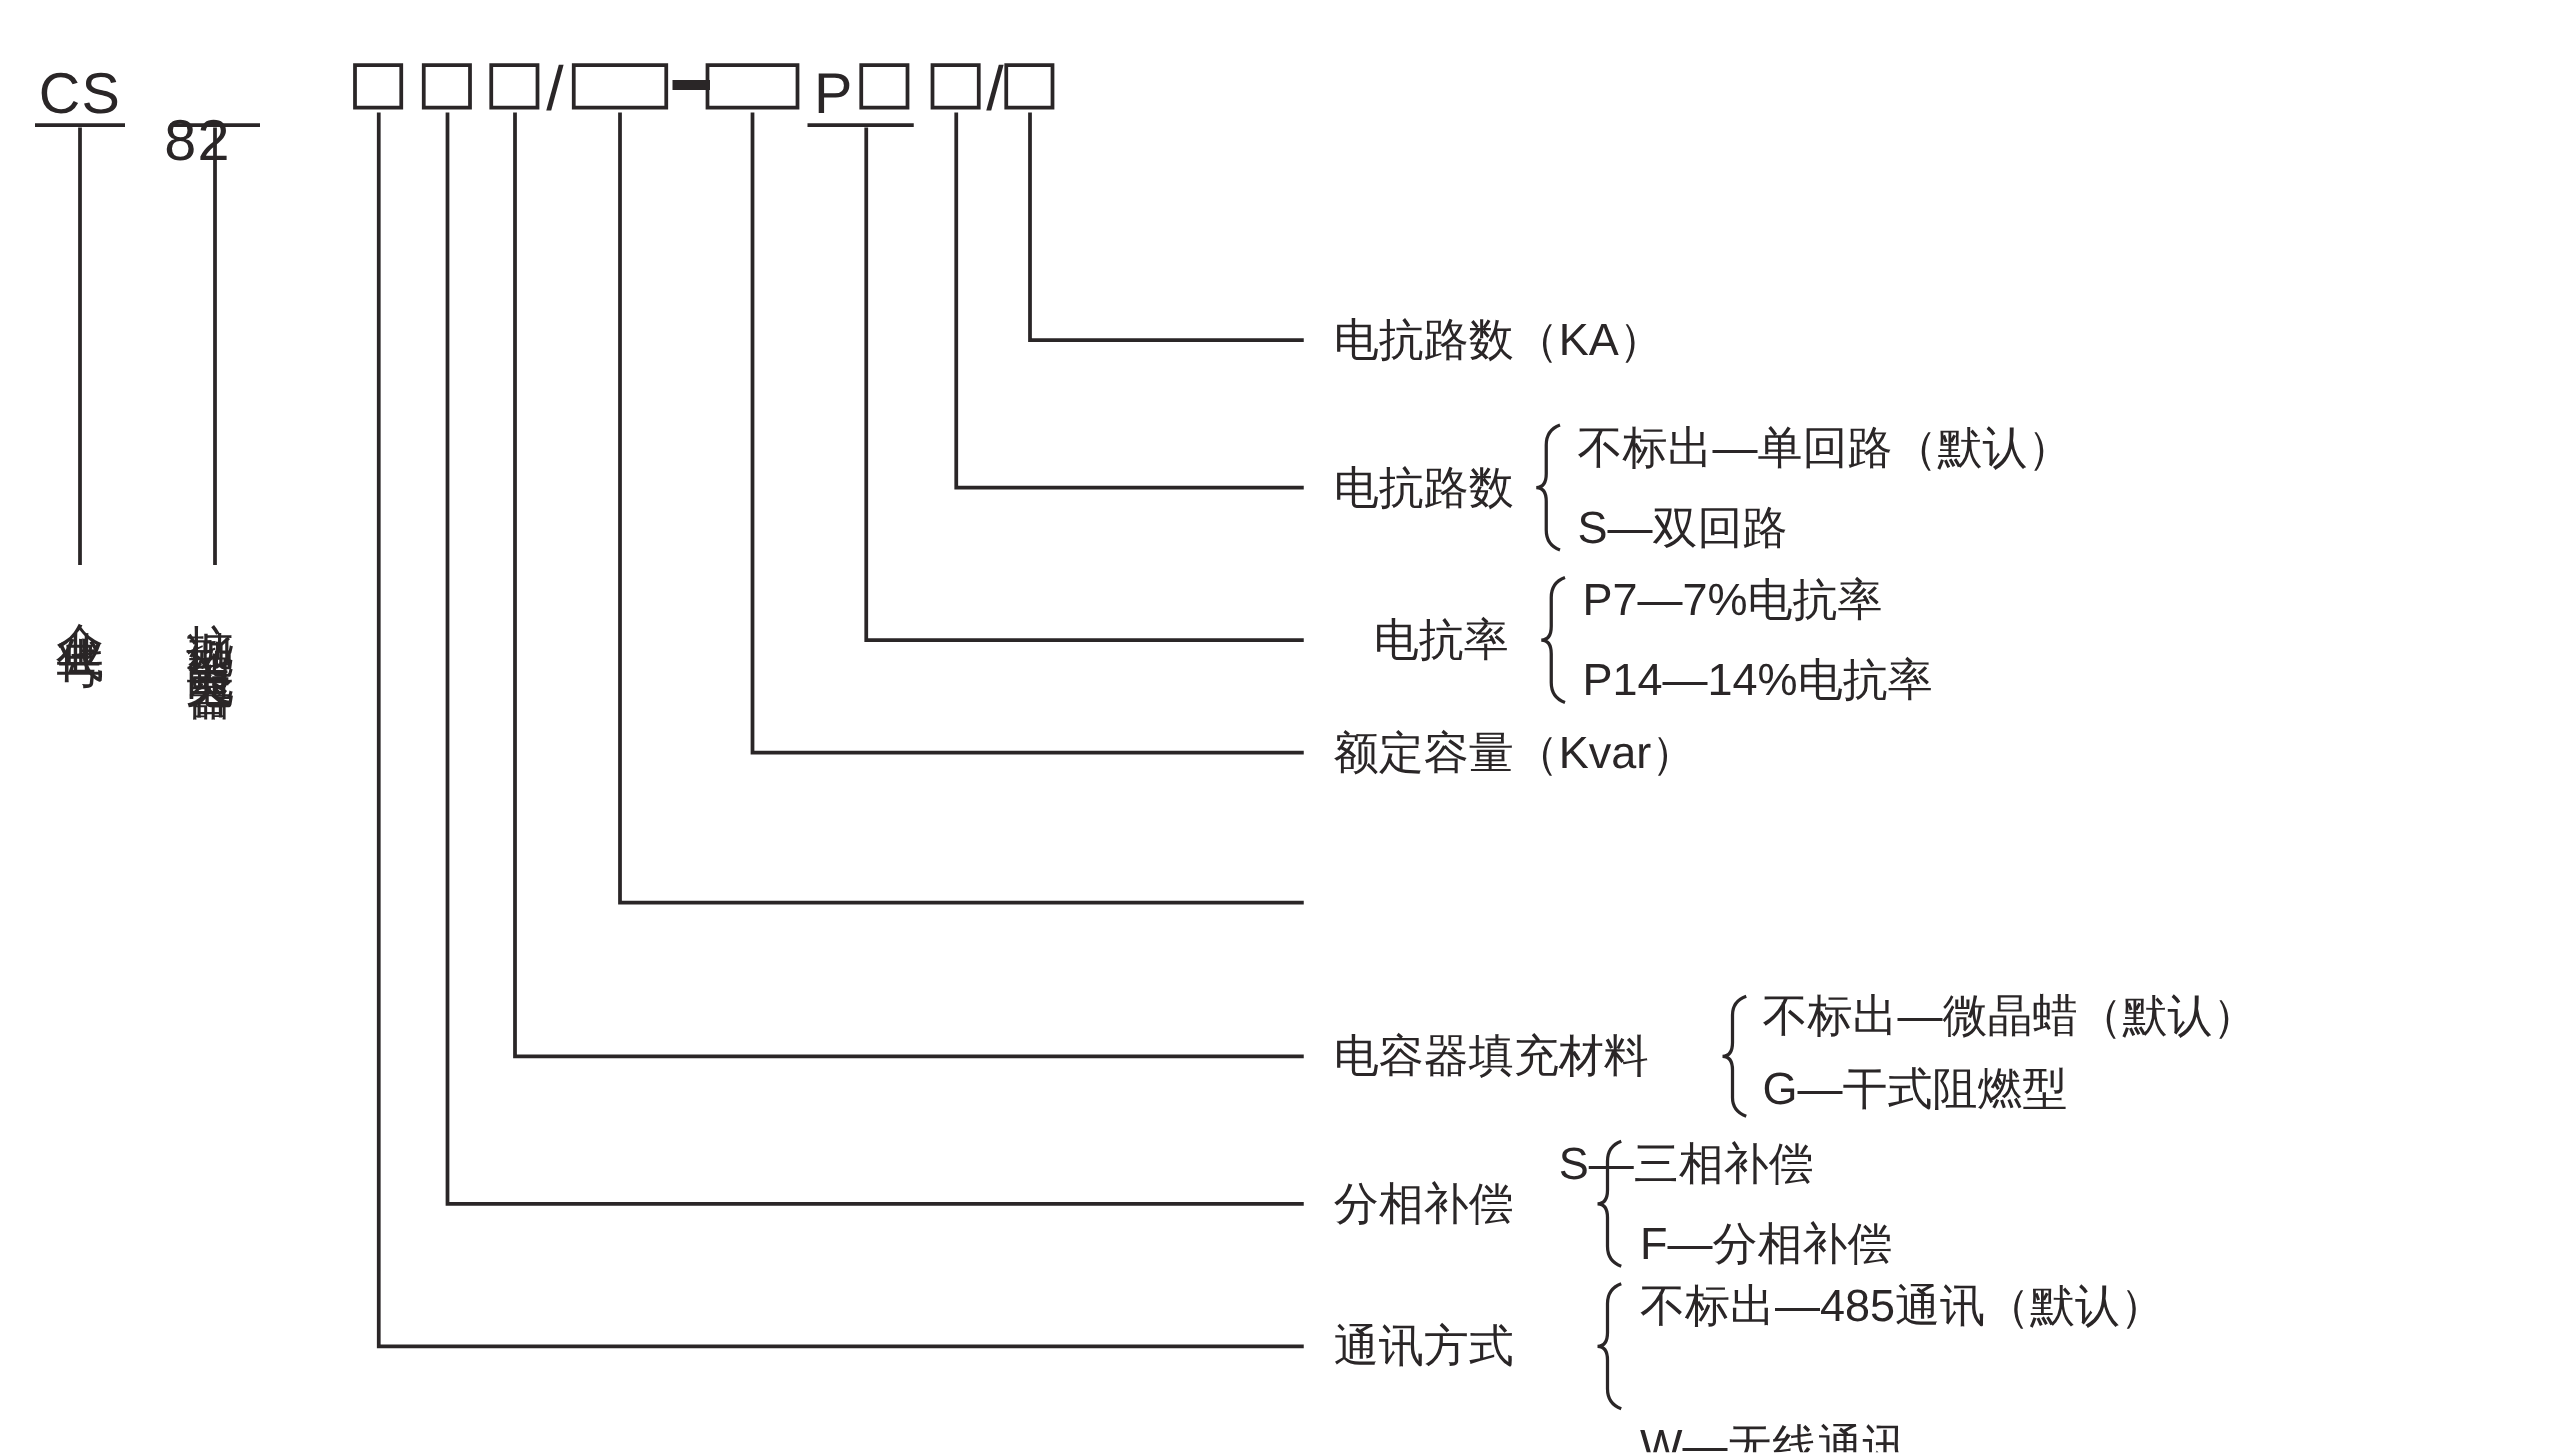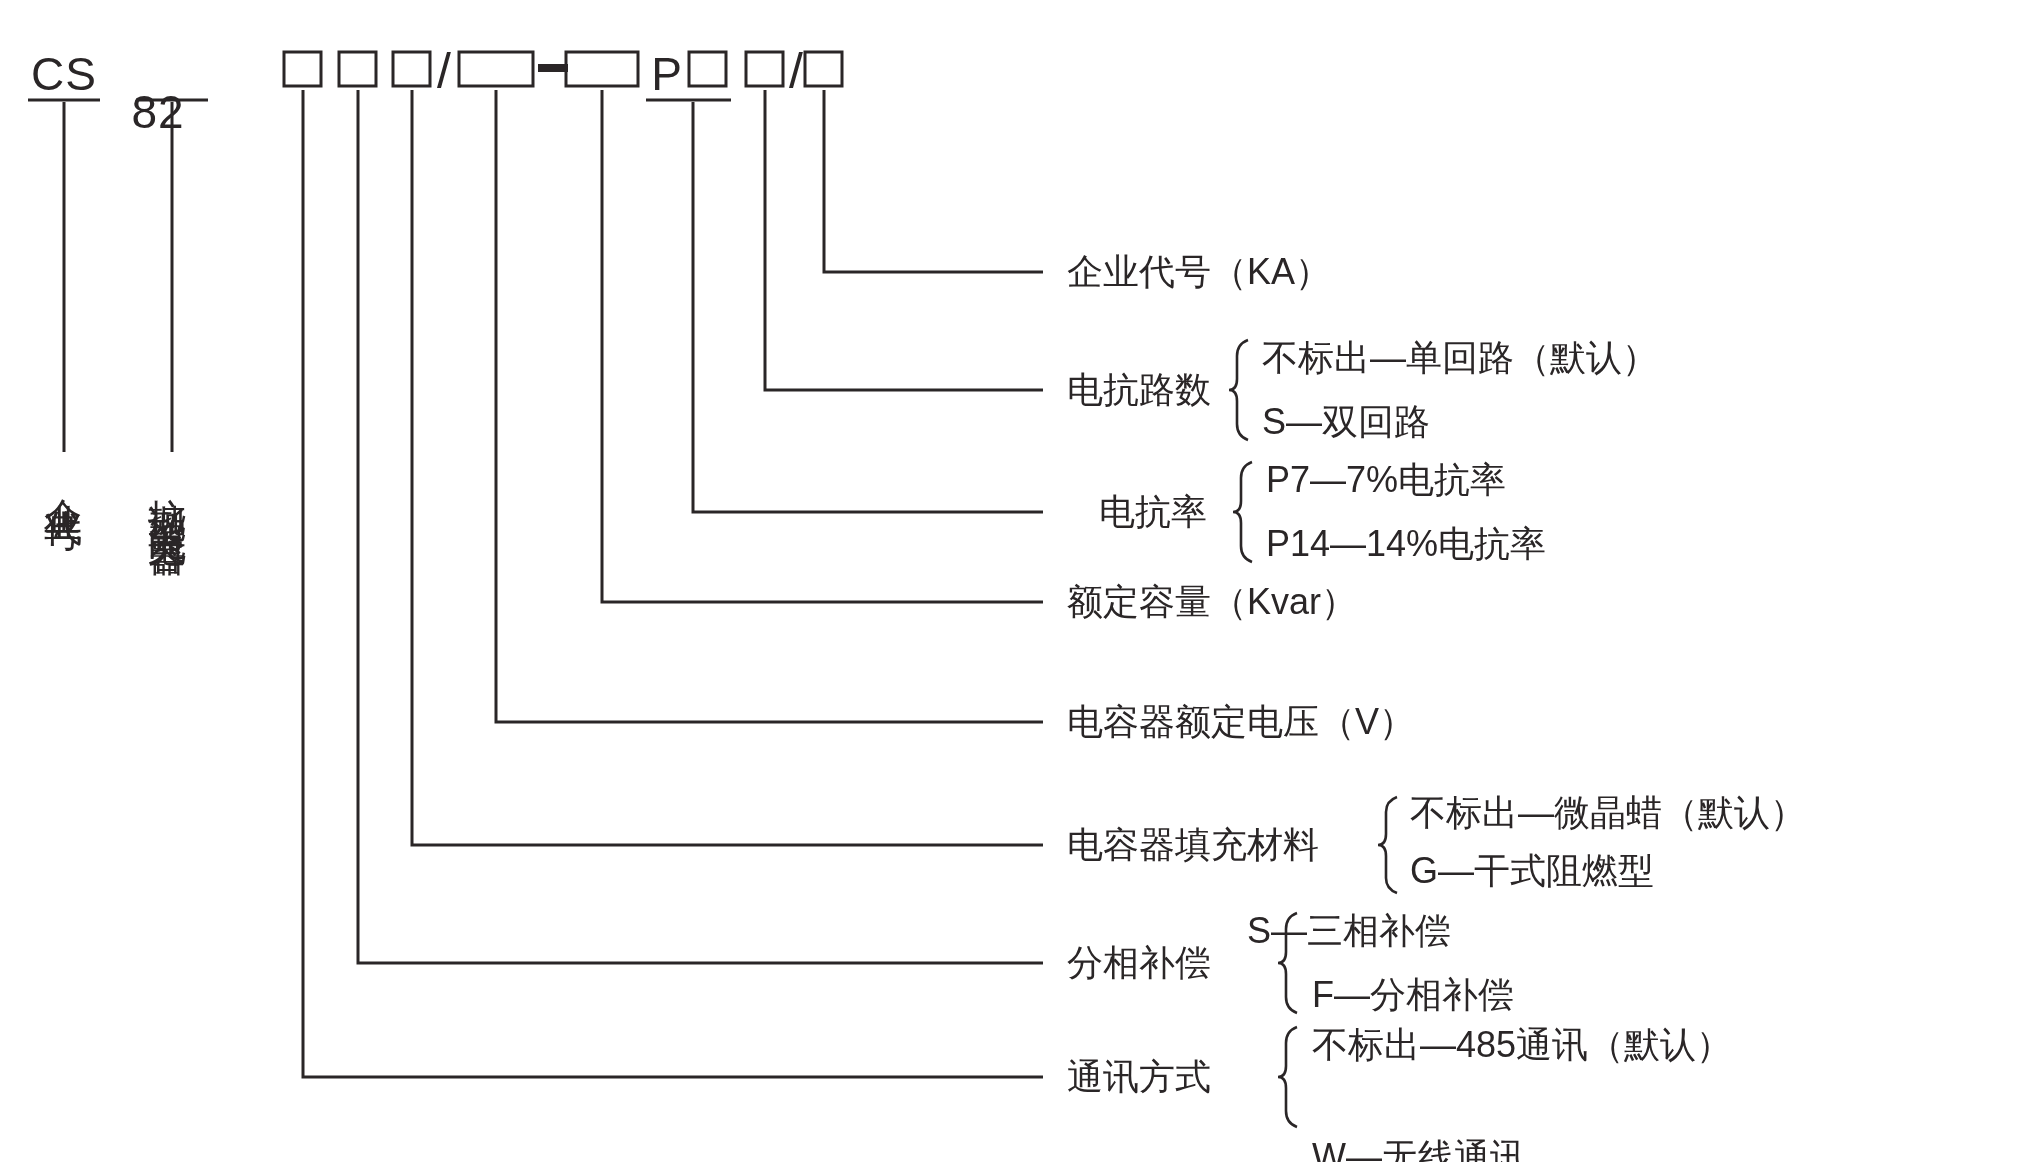--- a/index.html
+++ b/index.html
@@ -113,33 +113,32 @@
   <div class="t code" style="left:28px; top:50px; width:72px;">CS</div>
   <div class="t code" style="left:122px; top:50px; width:72px;margin-top:38px;">82</div>
   <div class="t slash" style="left:426px; top:46px; width:36px;">/</div>
   <div class="t dashglyph" style="left:532px; top:42px; width:44px; opacity:0;">—</div>
   <div class="t code" style="left:646px; top:50px; width:42px;">P</div>
   <div class="t slash" style="left:778px; top:46px; width:36px;">/</div>
 
   <div class="t vtext" style="left:43px; top:468px;">企业代号</div>
   <div class="t vtext" style="left:147px; top:468px;">抗谐型智能电容器</div>
 
-  <div class="t label" style="left:1067px; top:250px;">企业代号（KA）</div>
+  <div class="t label" style="left:1067px; top:250px;">电抗路数（KA）</div>
 
   <div class="t label" style="left:1067px; top:368px;">电抗路数</div>
   <div class="t opt" style="left:1262px; top:336px;">不标出—单回路（默认）</div>
   <div class="t opt" style="left:1262px; top:400px;">S—双回路</div>
 
   <div class="t label" style="left:1067px; top:490px;margin-left:32px;">电抗率</div>
   <div class="t opt" style="left:1266px; top:458px;text-align:center;">P7—7%电抗率</div>
   <div class="t opt" style="left:1266px; top:522px;">P14—14%电抗率</div>
 
   <div class="t label" style="left:1067px; top:580px;">额定容量（Kvar）</div>
 
-  <div class="t label" style="left:1067px; top:700px;">电容器额定电压（V）</div>
 
   <div class="t label" style="left:1067px; top:823px;">电容器填充材料</div>
   <div class="t opt" style="left:1410px; top:791px;">不标出—微晶蜡（默认）</div>
   <div class="t opt" style="left:1410px; top:849px;">G—干式阻燃型</div>
 
   <div class="t label" style="left:1067px; top:941px;">分相补偿</div>
   <div class="t opt" style="left:1247px; top:909px;">S—三相补偿</div>
   <div class="t opt" style="left:1312px; top:973px;">F—分相补偿</div>
 
   <div class="t label" style="left:1067px; top:1055px;">通讯方式</div>

